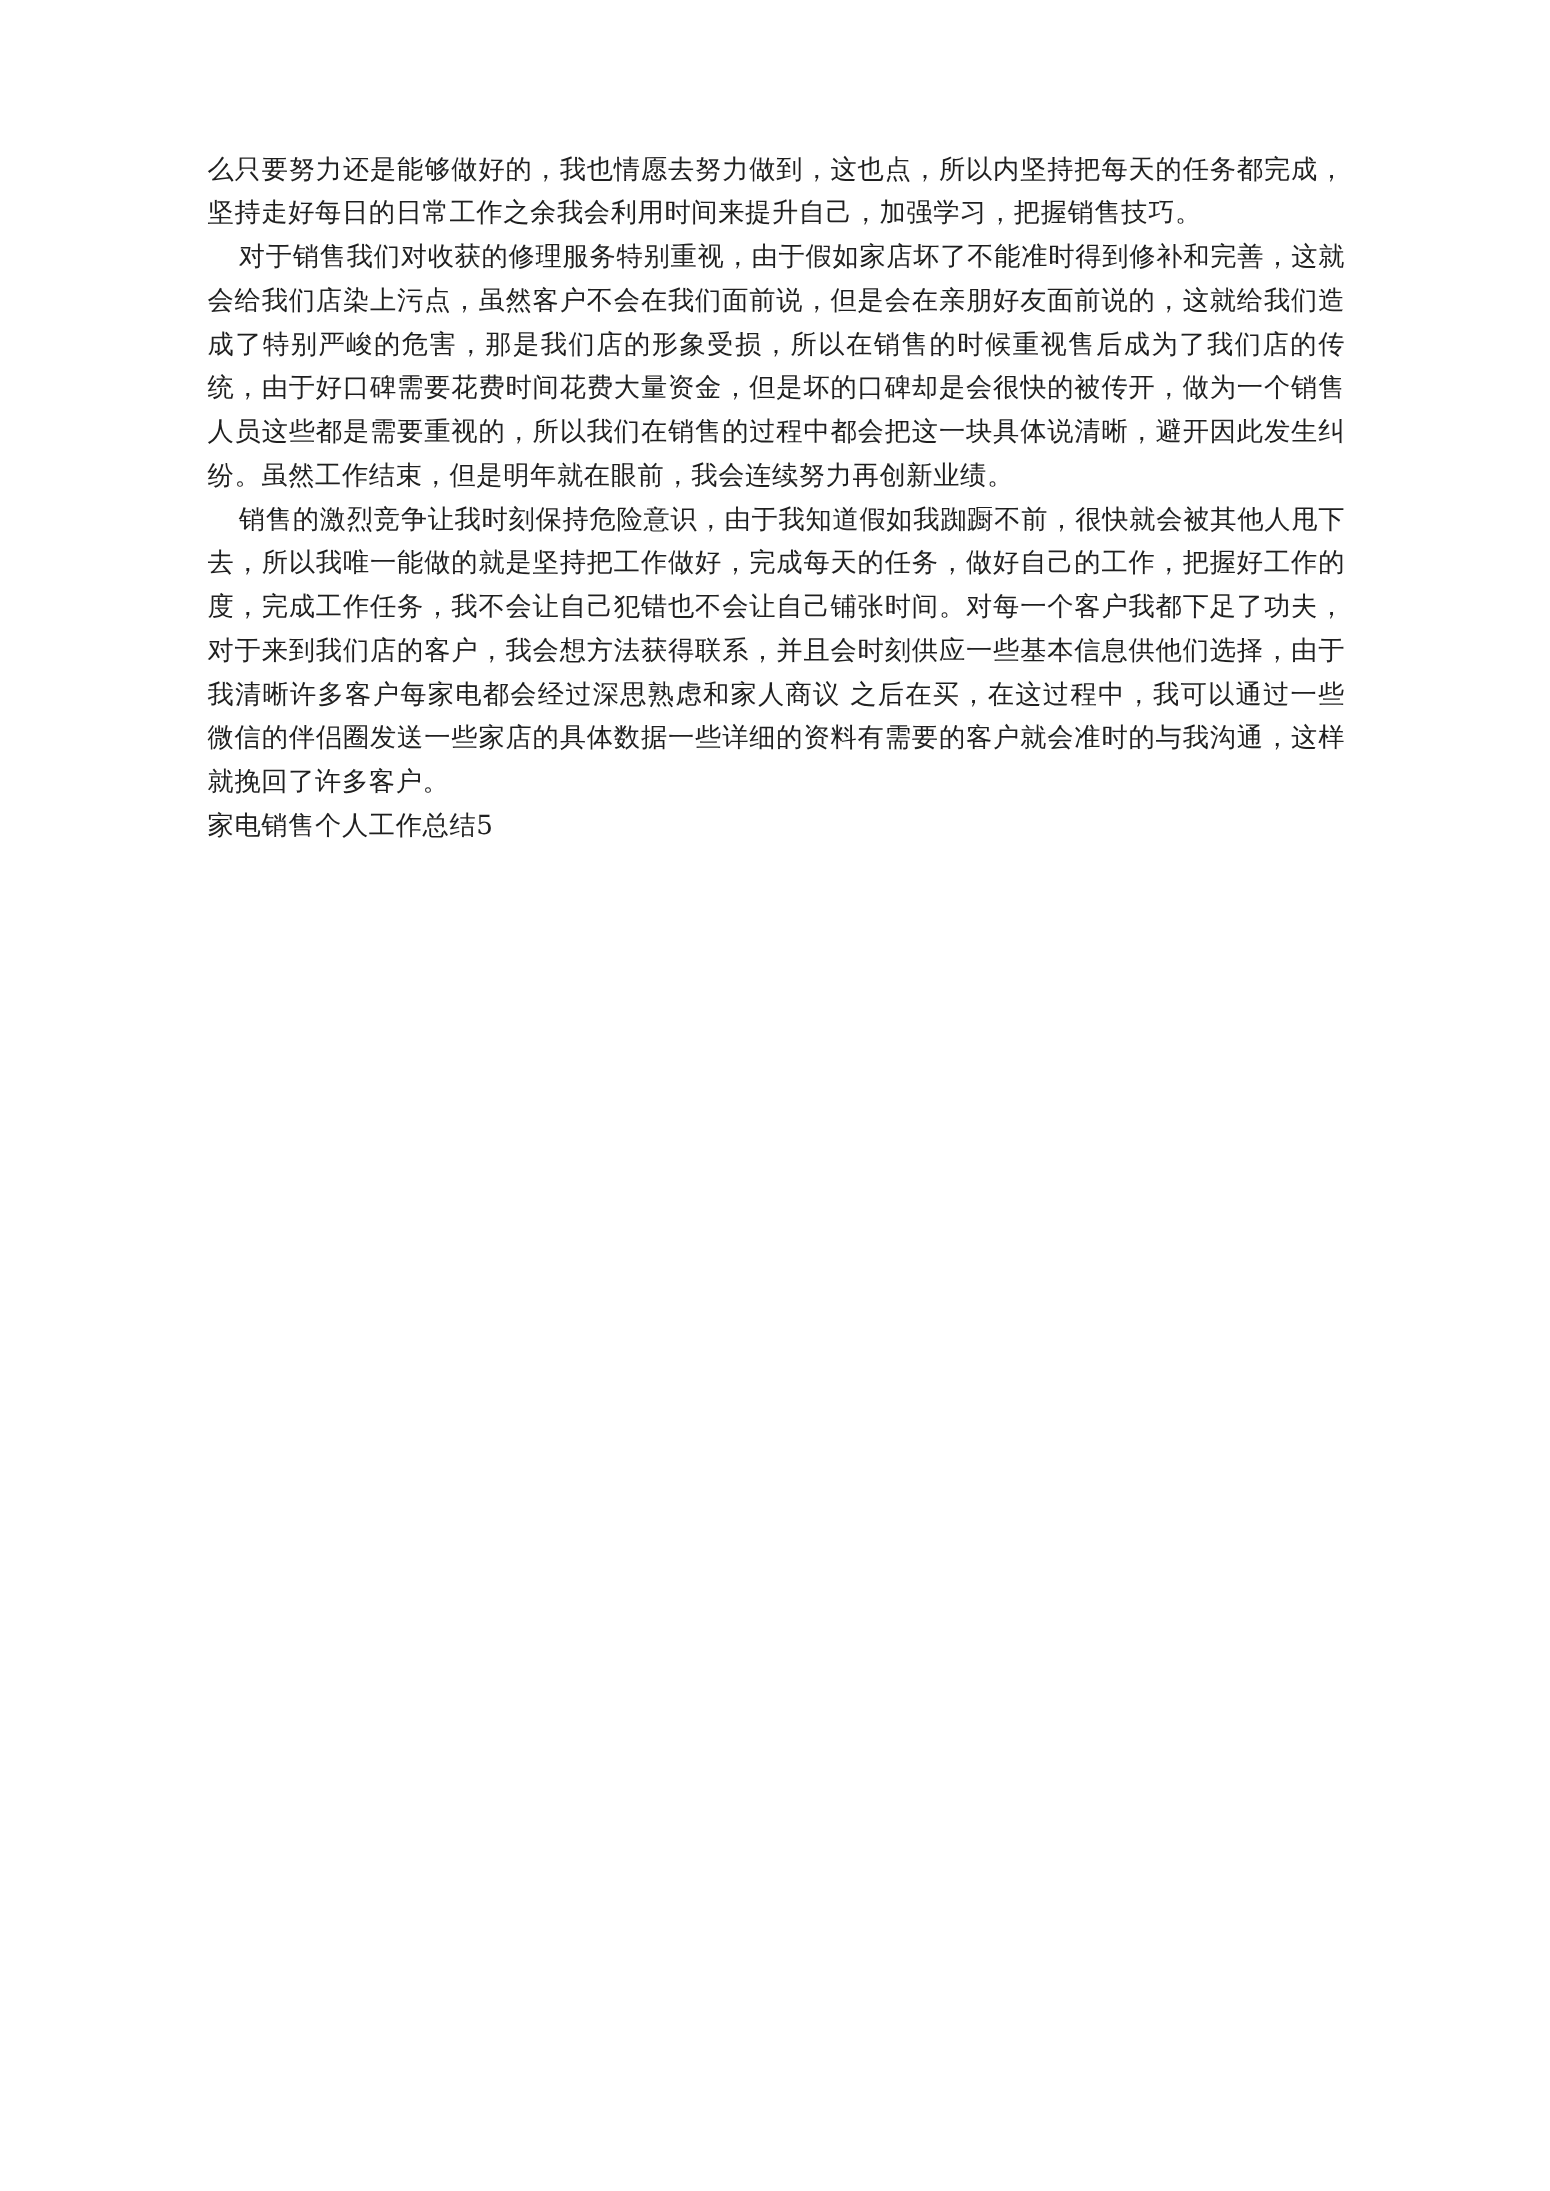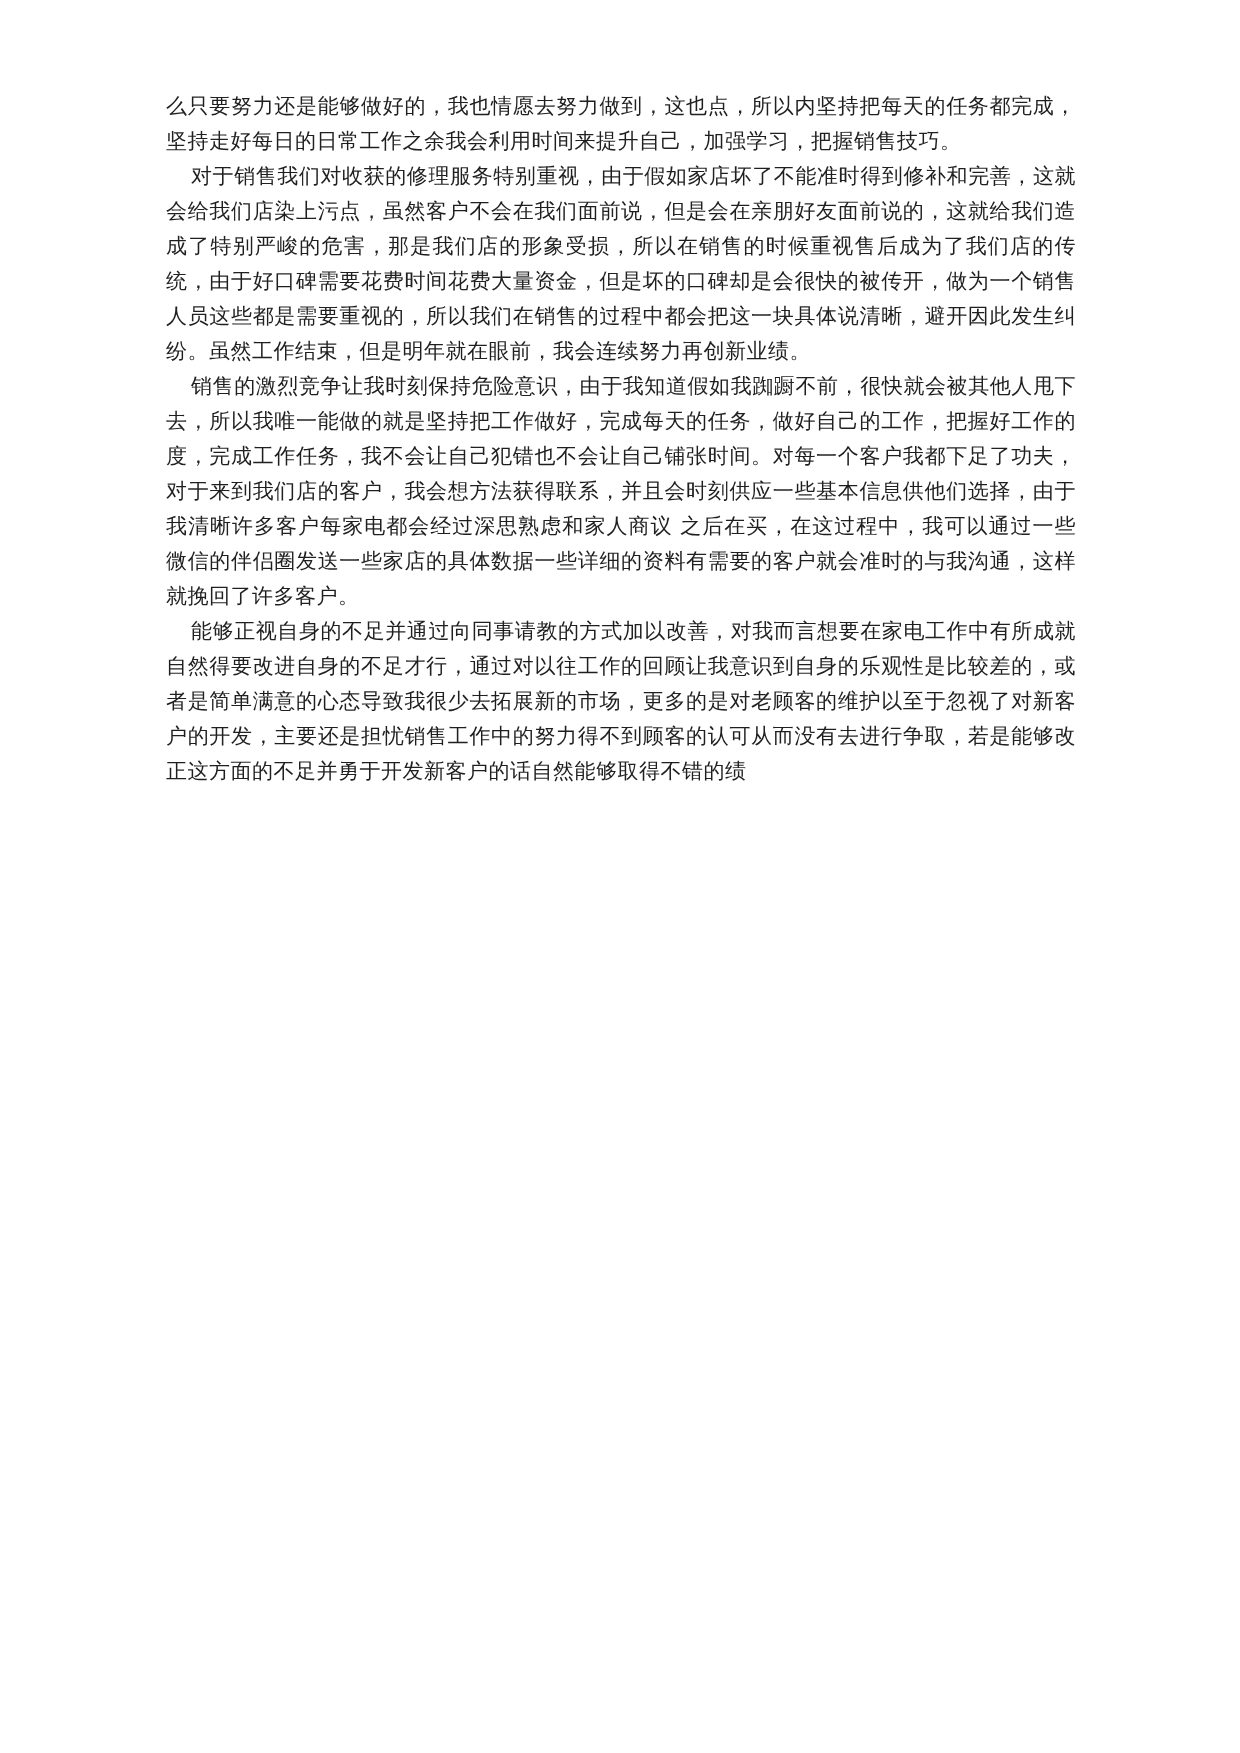--- a/index.html
+++ b/index.html
@@ -10,21 +10,21 @@
   body {
     width: 1240px;
     min-height: 1753px;
     font-family: "DejaVu Serif", "Liberation Serif", serif;
     color: #1f1f1f;
   }
   .page {
     box-sizing: border-box;
     width: 1240px;
     min-height: 1753px;
-    padding: 89px 164px 120px 166px;
+    padding: 118px 164px 120px 166px;
     background: #ffffff;
     overflow: hidden;
   }
   .doc-body p {
     margin: 0;
     font-size: 21px;
     line-height: 35px;
     text-align: justify;
     letter-spacing: 0.5px;
     word-break: break-all;
@@ -46,20 +46,20 @@
 
 <div class="page">
   <div class="doc-body">
 
     <p>么只要努力还是能够做好的，我也情愿去努力做到，这也点，所以内坚持把每天的任务都完成，坚持走好每日的日常工作之余我会利用时间来提升自己，加强学习，把握销售技巧。</p>
 
     <p class="indent">对于销售我们对收获的修理服务特别重视，由于假如家店坏了不能准时得到修补和完善，这就会给我们店染上污点，虽然客户不会在我们面前说，但是会在亲朋好友面前说的，这就给我们造成了特别严峻的危害，那是我们店的形象受损，所以在销售的时候重视售后成为了我们店的传统，由于好口碑需要花费时间花费大量资金，但是坏的口碑却是会很快的被传开，做为一个销售人员这些都是需要重视的，所以我们在销售的过程中都会把这一块具体说清晰，避开因此发生纠纷。虽然工作结束，但是明年就在眼前，我会连续努力再创新业绩。</p>
 
     <p class="indent">销售的激烈竞争让我时刻保持危险意识，由于我知道假如我踟蹰不前，很快就会被其他人甩下去，所以我唯一能做的就是坚持把工作做好，完成每天的任务，做好自己的工作，把握好工作的度，完成工作任务，我不会让自己犯错也不会让自己铺张时间。对每一个客户我都下足了功夫，对于来到我们店的客户，我会想方法获得联系，并且会时刻供应一些基本信息供他们选择，由于我清晰许多客户每家电都会经过深思熟虑和家人商议 之后在买，在这过程中，我可以通过一些微信的伴侣圈发送一些家店的具体数据一些详细的资料有需要的客户就会准时的与我沟通，这样就挽回了许多客户。</p>
 
+    <h2 class="section-heading">家电销售个人工作总结5</h2>
 
 
 
 
-    <p class="indent">能够正视自身的不足并通过向同事请教的方式加以改善，对我而言想要在家电工作中有所成就自然得要改进自身的不足才行，通过对以往工作的回顾让我意识到自身的乐观性是比较差的，或者是简单满意的心态导致我很少去拓展新的市场，更多的是对老顾客的维护以至于忽视了对新客户的开发，主要还是担忧销售工作中的努力得不到顾客的认可从而没有去进行争取，若是能够改正这方面的不足并勇于开发新客户的话自然能够取得不错的绩</p>
 
   </div>
 </div>
 
 </body></html>

